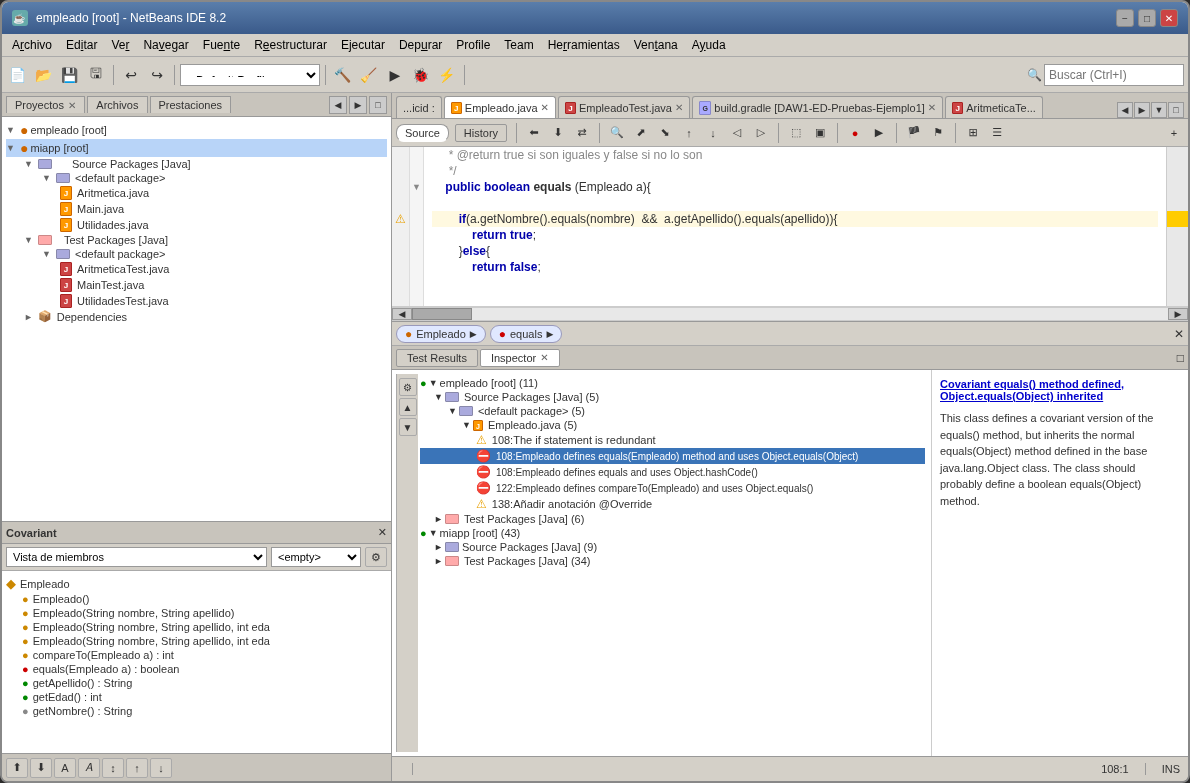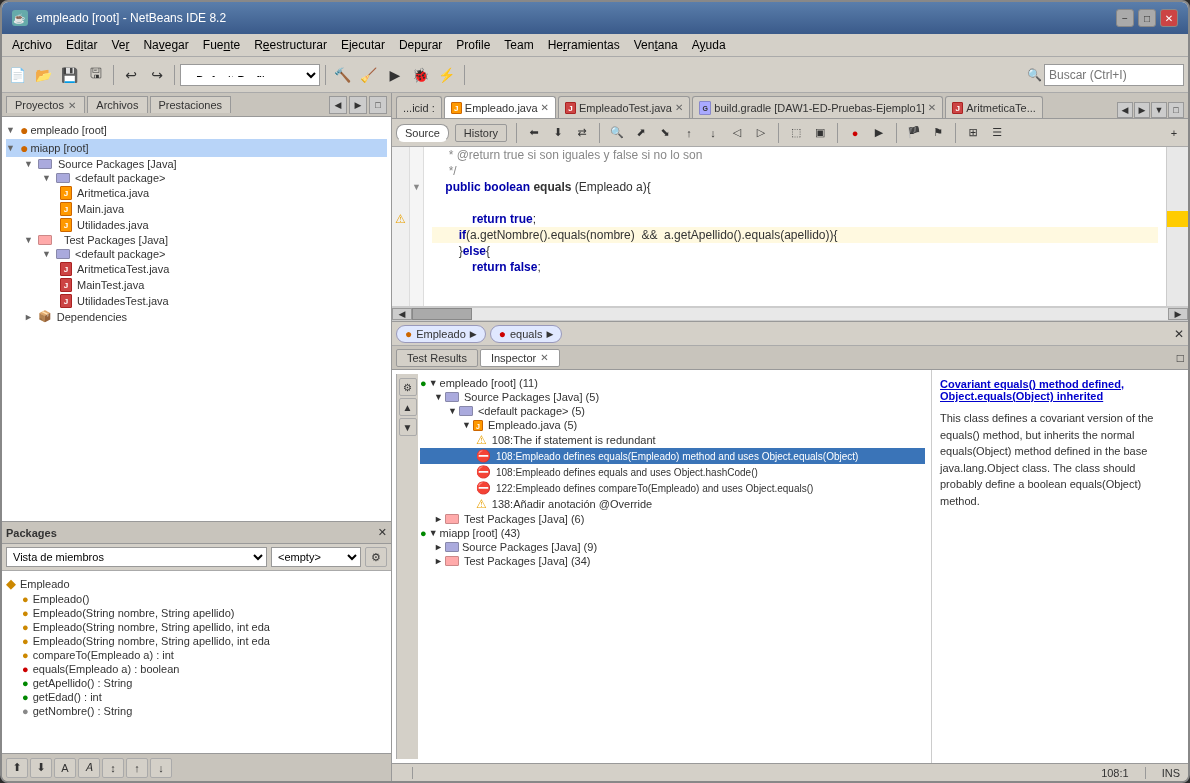--- a/index.html
+++ b/index.html
@@ -315,21 +315,21 @@
       gap: 2px;
       cursor: pointer;
     }
     .insp-item.selected { background: #3a74b8; color: white; }
     .insp-item.selected * { color: white !important; }
     .warn-icon { color: #e8a000; font-size: 12px; }
     .error-icon { color: #cc0000; font-size: 12px; }
     .status-bar {
       background: #d4d0c8;
       border-top: 1px solid #999;
-      height: 18px;
+      height: 25px;
       display: flex;
       align-items: center;
       padding: 0 8px;
       font-size: 11px;
       gap: 8px;
     }
     .status-sep {
       width: 1px;
       height: 12px;
       background: #999;
@@ -616,21 +616,21 @@
 
         <div class="tree-item selected">
           <span class="tree-arrow">▼</span>
           <span style="color:#cc6600; font-size:14px;">●</span>
           <span>miapp [root]</span>
         </div>
 
         <div class="tree-item" style="padding-left:18px;">
           <span class="tree-arrow">▼</span>
           <span class="pkg-icon"></span>
-          <span style="margin-left:4px;">Source Packages [Java]</span>
+          <span style="margin-left:18px;">Source Packages [Java]</span>
         </div>
 
         <div class="tree-item" style="padding-left:36px;">
           <span class="tree-arrow">▼</span>
           <span class="pkg-icon"></span>
           <span style="margin-left:3px;">&lt;default package&gt;</span>
         </div>
 
         <div class="tree-item" style="padding-left:54px;">
           <span class="file-icon-j">J</span>
@@ -676,21 +676,21 @@
 
         <div class="tree-item" style="padding-left:18px;">
           <span class="tree-arrow">►</span>
           <span style="font-size:11px;">📦</span>
           <span style="margin-left:3px;">Dependencies</span>
         </div>
       </div>
 
       <div class="navigator-panel">
         <div class="nav-header">
-          <span class="nav-title">Packages</span>
+          <span class="nav-title">Covariant</span>
           <div style="display:flex; gap:2px;">
             <span style="cursor:pointer; font-size:11px;">✕</span>
           </div>
         </div>
         <div class="nav-selects">
           <select class="nav-select" style="flex:1;">
             <option>Vista de miembros</option>
           </select>
           <select class="nav-select" style="width:90px;">
             <option>&lt;empty&gt;</option>
@@ -850,22 +850,22 @@
           <div style="height:16px;"></div>
           <div style="height:16px;"></div>
           <div style="height:16px;"></div>
         </div>
 
         <div class="code-content">
           <div class="code-line"><span class="cm">     * @return true si son iguales y false si no lo son</span></div>
           <div class="code-line"><span class="cm">     */</span></div>
           <div class="code-line">    <span class="kw">public</span> <span class="kw">boolean</span> <b>equals</b> (Empleado a){</div>
           <div class="code-line"></div>
+          <div class="code-line" style="background:#fff9e0;">        <span class="kw">if</span>(a.getNombre().equals(nombre)  &amp;&amp;  a.getApellido().equals(apellido)){</div>
           <div class="code-line">            <span class="kw">return</span> <span class="kw">true</span>;</div>
-          <div class="code-line" style="background:#fff9e0;">        <span class="kw">if</span>(a.getNombre().equals(nombre)  &amp;&amp;  a.getApellido().equals(apellido)){</div>
           <div class="code-line">        }<span class="kw">else</span>{</div>
           <div class="code-line">            <span class="kw">return</span> <span class="kw">false</span>;</div>
         </div>
 
         <div style="display:flex; flex-direction:column; width:22px; background:#e8e8e8; border-left:1px solid #ccc;">
           <div style="height:16px;"></div>
           <div style="height:16px;"></div>
           <div style="height:16px;"></div>
           <div style="height:16px;"></div>
           <div style="height:16px; background:#ffcc00; width:100%;"></div>

